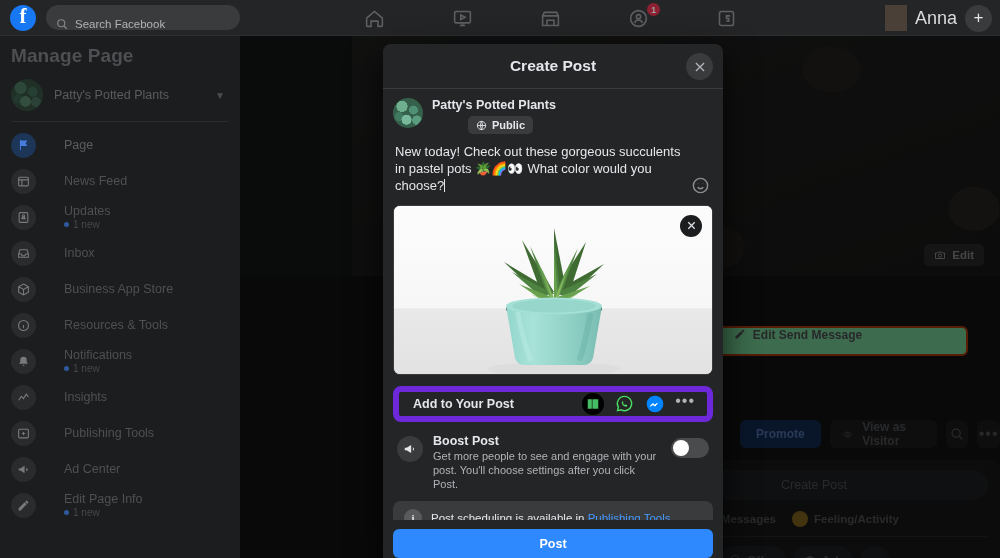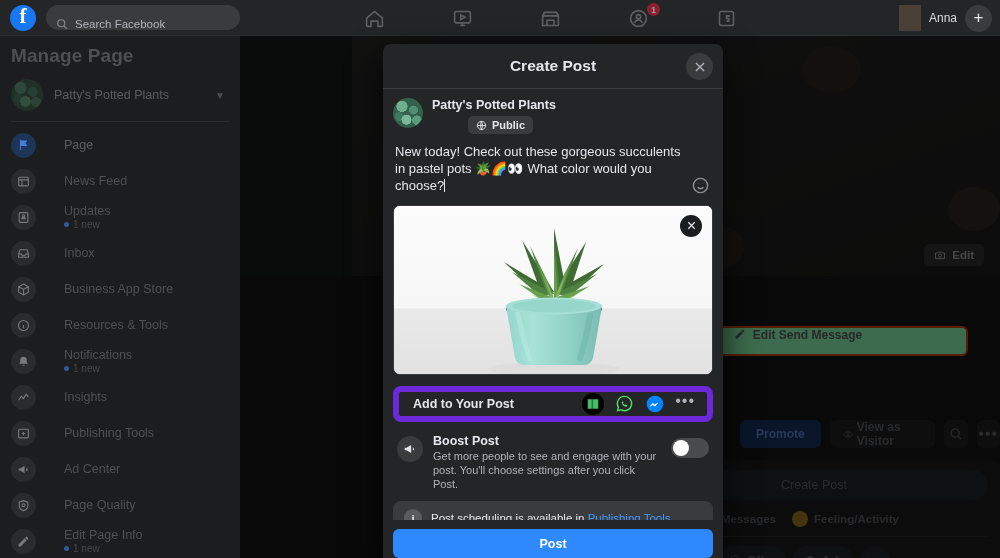--- a/index.html
+++ b/index.html
@@ -42,21 +42,21 @@
     position: absolute; top: 3px; right: 22px;
     min-width: 13px; height: 13px; padding: 0 3px;
     border-radius: 7px; background: #e41e3f; opacity:.55;
     color: #fff; font-size: 8.5px; font-weight: bold;
     display: flex; align-items: center; justify-content: center;
   }
 
   .nav-right { position: absolute; right: 8px; top: 0; height: 36px;
     display: flex; align-items: center; gap: 8px; }
   .user-avatar { width: 22px; height: 26px; background: #4a4038; }
-  .user-name { color: #d8dadd; font-size: 12px; }
+  .user-name { color: #d8dadd; font-size: 18px; }
   .plus-btn {
     width: 27px; height: 27px; border-radius: 50%; background: #3a3b3c;
     display: flex; align-items: center; justify-content: center;
     color: #e4e6eb; font-size: 17px; line-height: 1; padding-bottom: 2px;
   }
 
   
   .sidebar {
     position: absolute; top: 36px; left: 0; width: 240px; height: 522px;
     background: #1c1d1f; z-index: 30; overflow: hidden;
@@ -128,21 +128,21 @@
     border: 2px solid #c2410c; border-radius: 6px; background: #86efac;
     display: flex; justify-content: center; gap: 7px;
     color: #58595c; font-size: 12px; font-weight: bold;
   }
   .actionrow { position: absolute; top: 384px; left: 500px;
     display: flex; align-items: center; gap: 9px; }
   .promote-btn { height: 28px; padding: 0 16px; border-radius: 6px;
     background: #14315e; color: #5b7fc0; font-size: 12px; font-weight: bold;
     display: flex; align-items: center; }
   .pill-btn { height: 28px; padding: 0 13px; border-radius: 6px;
-    background: #1f2022; display: flex; align-items: center; gap: 4px;
+    background: #1f2022; display: flex; align-items: center; gap: 10px;
     color: #5a5c5f; font-size: 12px; font-weight: bold; }
   .sq-btn { width: 30px; height: 28px; border-radius: 6px; background: #1f2022;
     display: flex; align-items: center; justify-content: center; color: #5a5c5f; }
 
   .composer { position: absolute; top: 424px; left: 388px;
     width: 372px; height: 134px; background: #1b1c1e;
     border-radius: 8px 8px 0 0; padding: 10px 12px; }
   .comp-input { height: 30px; border-radius: 16px; background: #232426;
     display: flex; align-items: center; justify-content: center;
     color: #5b5d60; font-size: 12.5px; }
@@ -511,31 +511,20 @@
       <div class="icirc">
         <svg width="13" height="13" viewBox="0 0 24 24" fill="#e4e6eb">
             <path d="M3 10v4h3l8 5V5L6 10zM17 9v6a3 3 0 0 0 0-6z"></path>
           </svg>
       </div>
       <div class="sb-txtwrap">
         <span class="sb-lbl">Ad Center</span>
       </div>
     </div>
 
-    <div class="sb-item">
-      <div class="icirc">
-        <svg width="13" height="13" viewBox="0 0 24 24" fill="none" stroke="#e4e6eb" stroke-width="2">
-            <path d="M12 3l8 3v6c0 5-3.4 8.2-8 9.5C7.4 20.2 4 17 4 12V6z"></path>
-            <circle cx="12" cy="11.5" r="2.6"></circle>
-          </svg>
-      </div>
-      <div class="sb-txtwrap">
-        <span class="sb-lbl">Page Quality</span>
-      </div>
-    </div>
 
     <div class="sb-item">
       <div class="icirc">
         <svg width="13" height="13" viewBox="0 0 24 24" fill="#e4e6eb">
             <path d="M3 17.2V21h3.8L17.9 9.9l-3.8-3.8L3 17.2zM20.7 7.1c.4-.4.4-1 0-1.4l-2.4-2.4c-.4-.4-1-.4-1.4 0l-1.9 1.9 3.8 3.8 1.9-1.9z"></path>
           </svg>
       </div>
       <div class="sb-txtwrap">
         <span class="sb-lbl">Edit Page Info</span>
         <span class="sb-sub">

